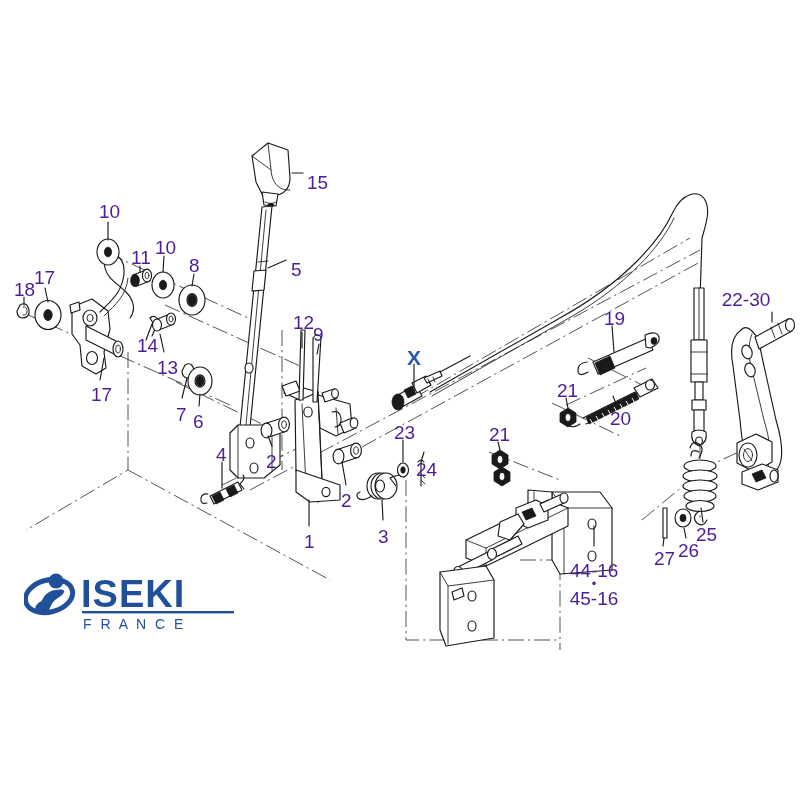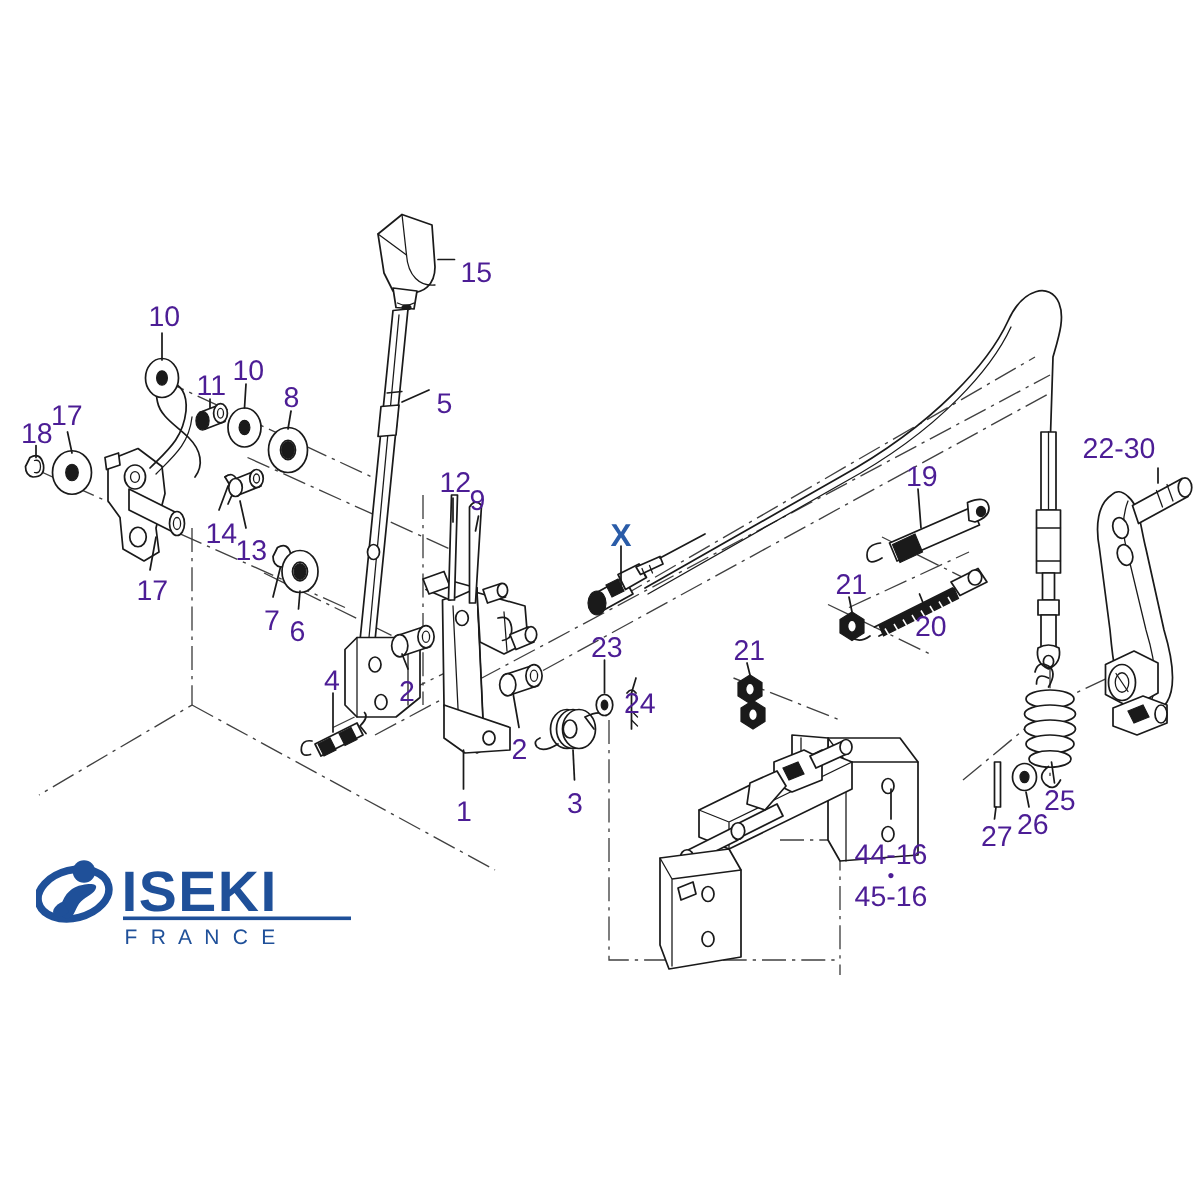--- a/index.html
+++ b/index.html
@@ -442,21 +442,21 @@
   </svg>
 
   <div class="callout" style="left:14px;  top:280px;">18</div>
   <div class="callout" style="left:34px;  top:268px;text-align:right;">17</div>
   <div class="callout" style="left:99px;  top:202px;">10</div>
   <div class="callout" style="left:131px; top:248px;">11</div>
   <div class="callout" style="left:155px; top:238px;">10</div>
   <div class="callout" style="left:189px; top:256px;">8</div>
   <div class="callout" style="left:307px; top:173px;">15</div>
   <div class="callout" style="left:291px; top:260px;">5</div>
-  <div class="callout" style="left:137px; top:347px;">14</div>
+  <div class="callout" style="left:137px; top:336px;">14</div>
   <div class="callout" style="left:157px; top:358px;">13</div>
   <div class="callout" style="left:91px;  top:385px;">17</div>
   <div class="callout" style="left:176px; top:405px;">7</div>
   <div class="callout" style="left:193px; top:412px;">6</div>
   <div class="callout" style="left:293px; top:313px;">12</div>
   <div class="callout" style="left:313px; top:325px;">9</div>
   <div class="callout" style="left:266px; top:452px;">2</div>
   <div class="callout" style="left:216px; top:445px;">4</div>
   <div class="callout" style="left:304px; top:532px;">1</div>
   <div class="callout" style="left:341px; top:491px;">2</div>

